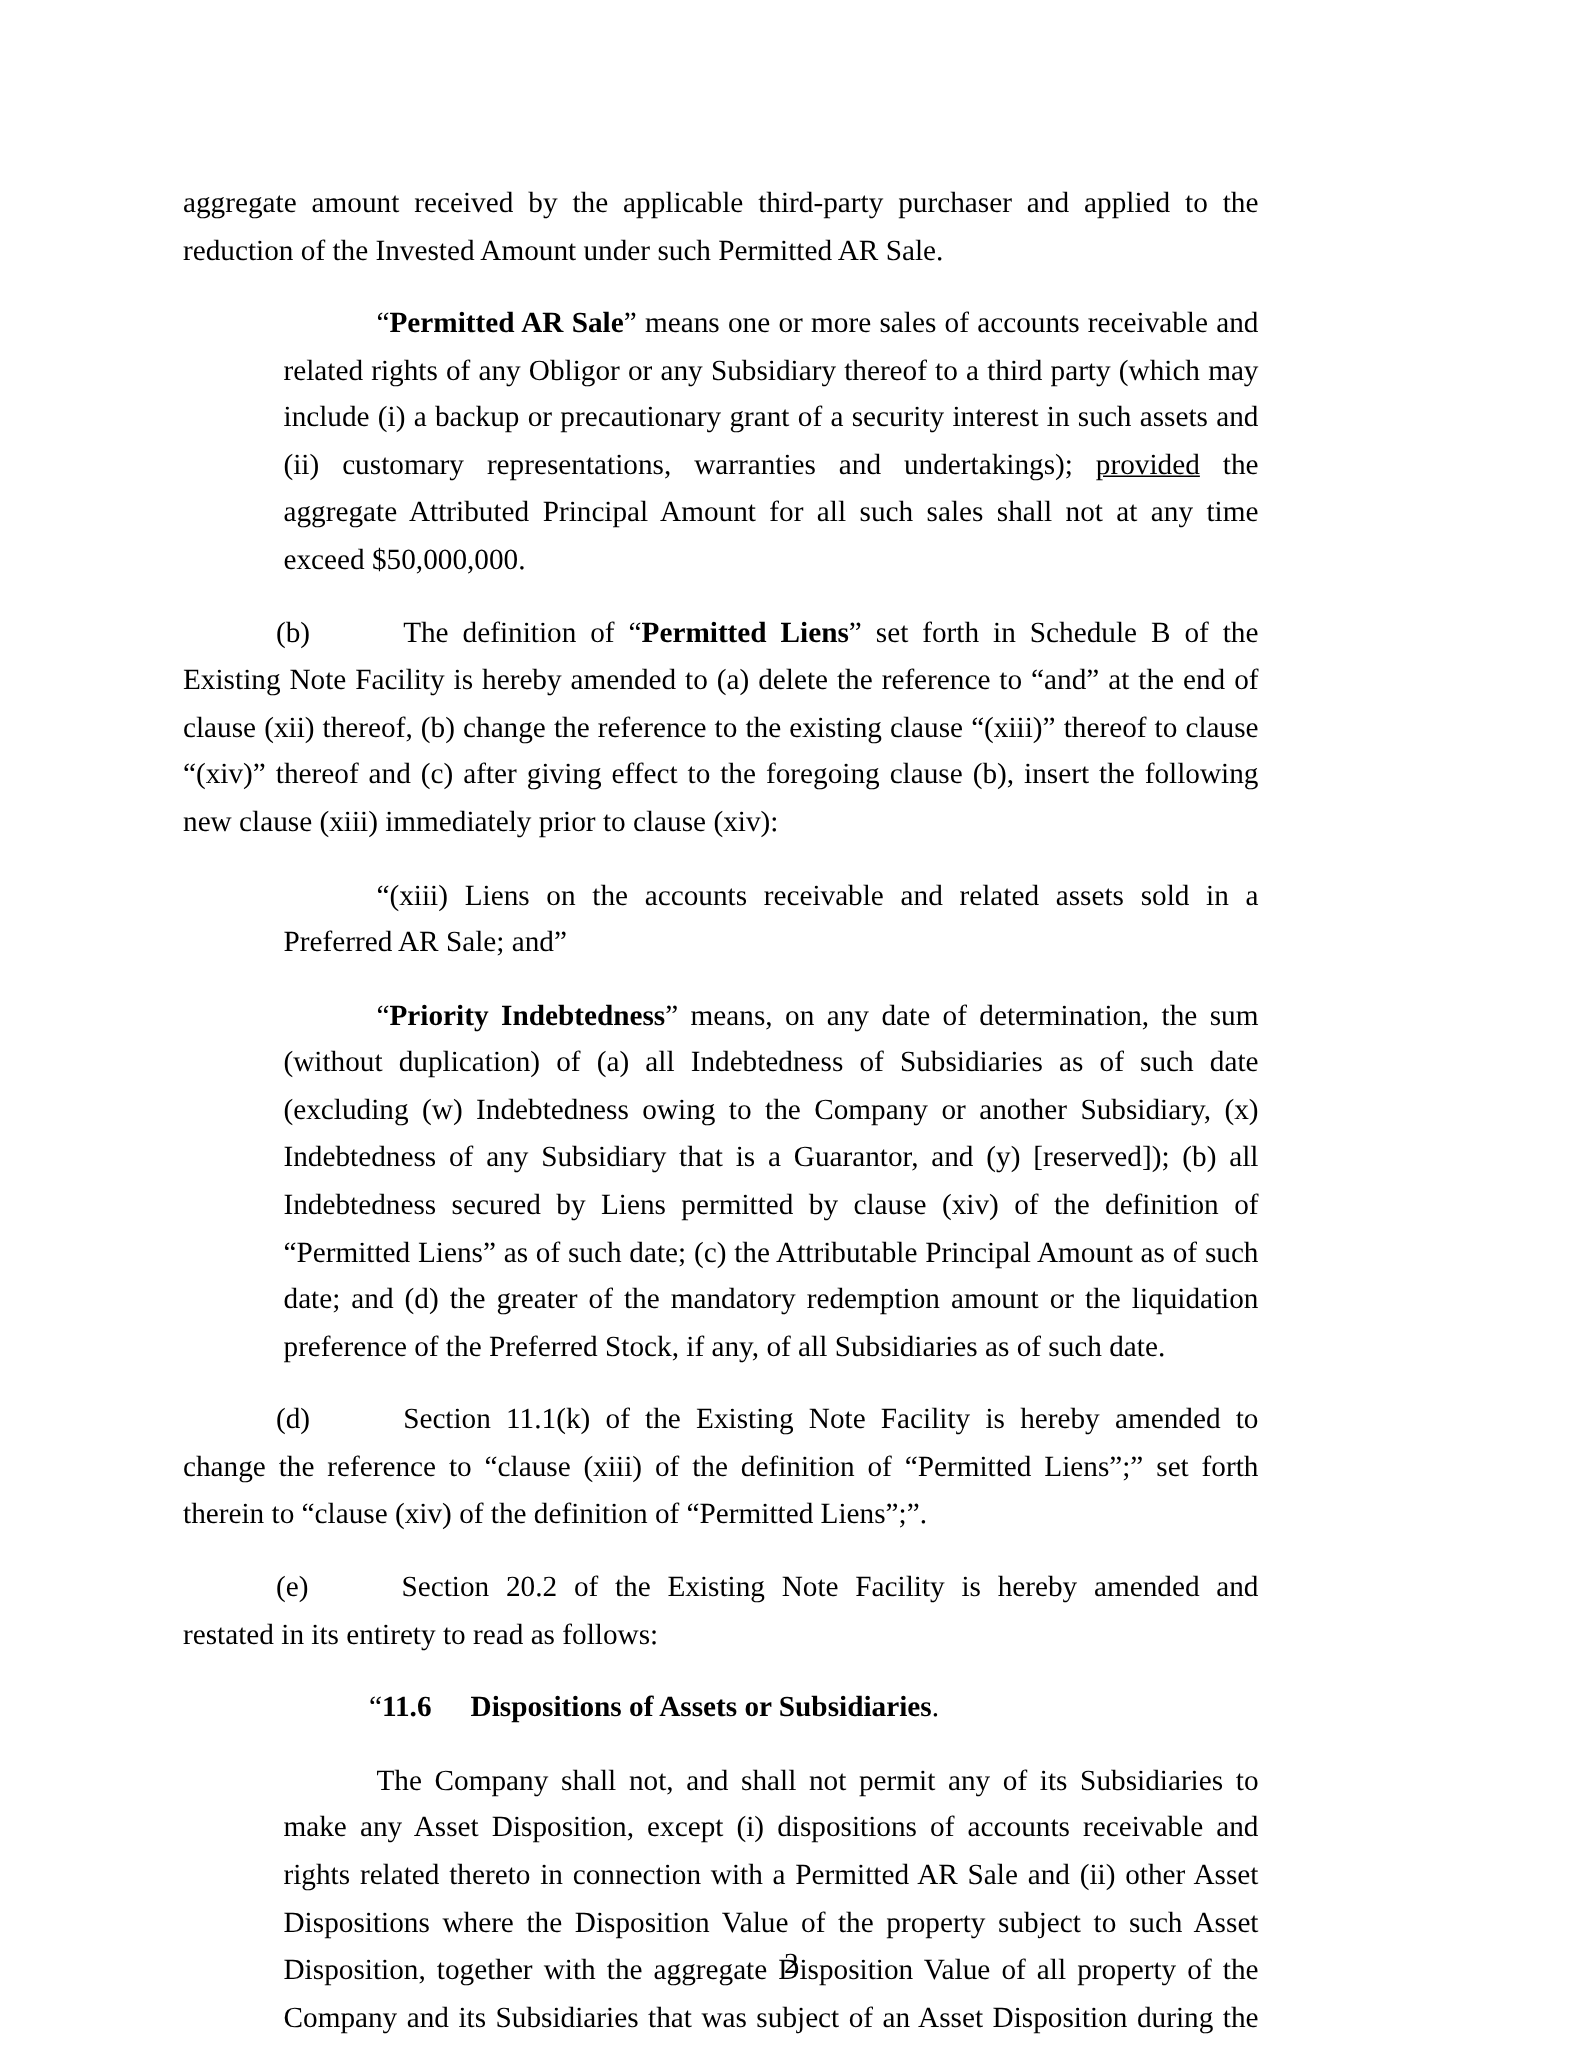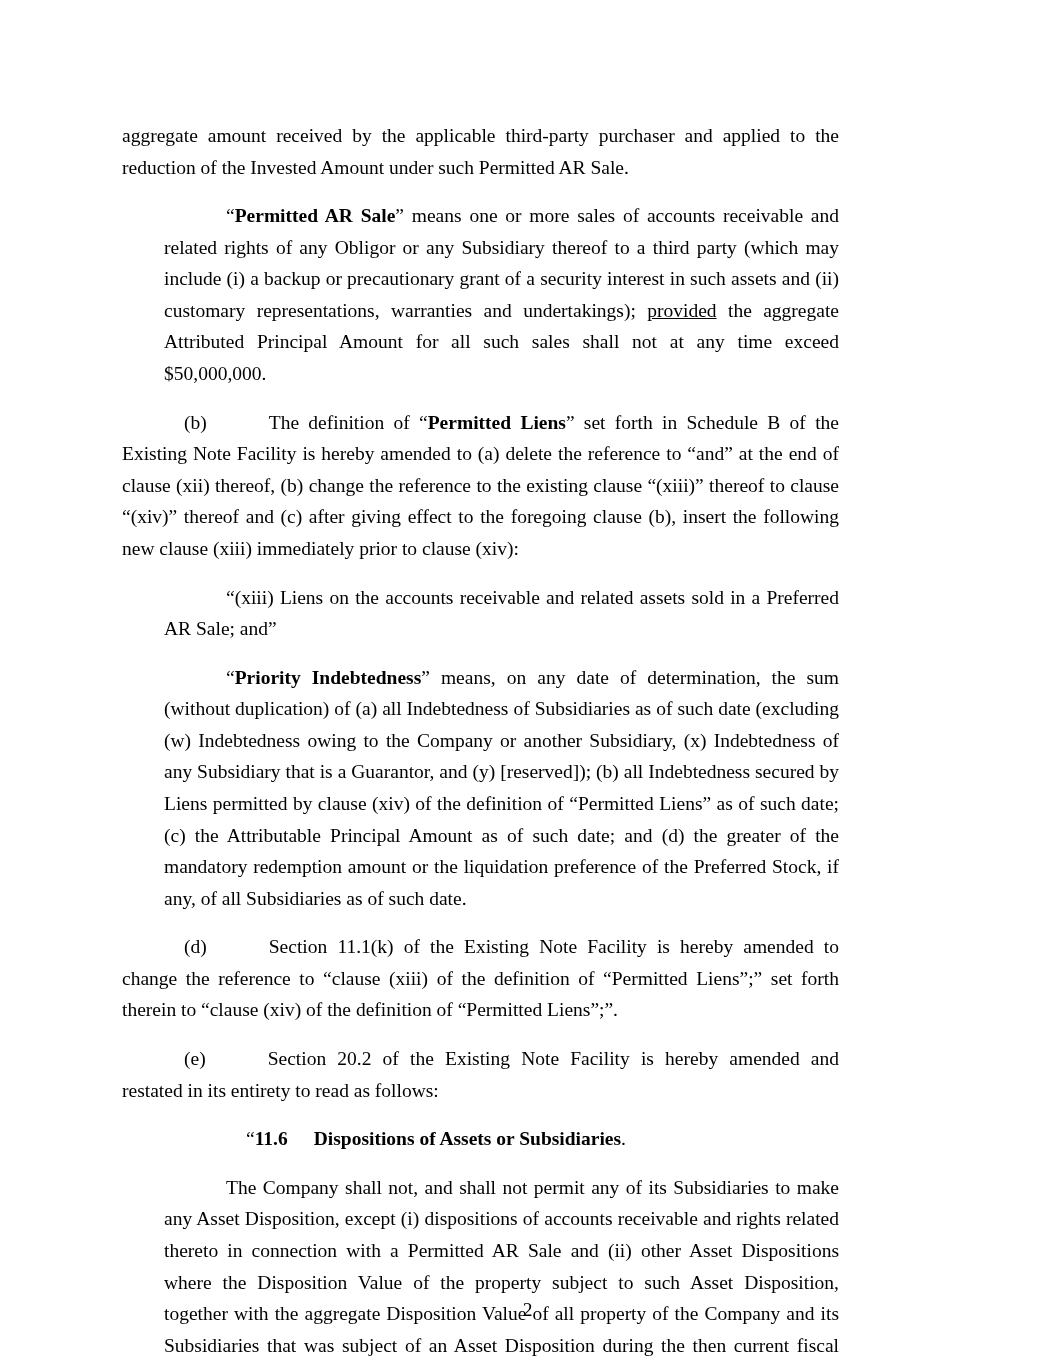--- a/index.html
+++ b/index.html
@@ -23,21 +23,21 @@
   }
   .body-text {
     font-size: 19.5px;
     line-height: 1.62;
     text-align: justify;
     text-justify: inter-word;
     margin: 0 0 17px 0;
   }
   
   .indent-block {
-    margin-left: 42px;
+    margin-left: 67px;
   }
   .first-line-indent {
     text-indent: 62px;
   }
   b, .bold {
     font-weight: bold;
   }
   .underline {
     text-decoration: underline;
   }

